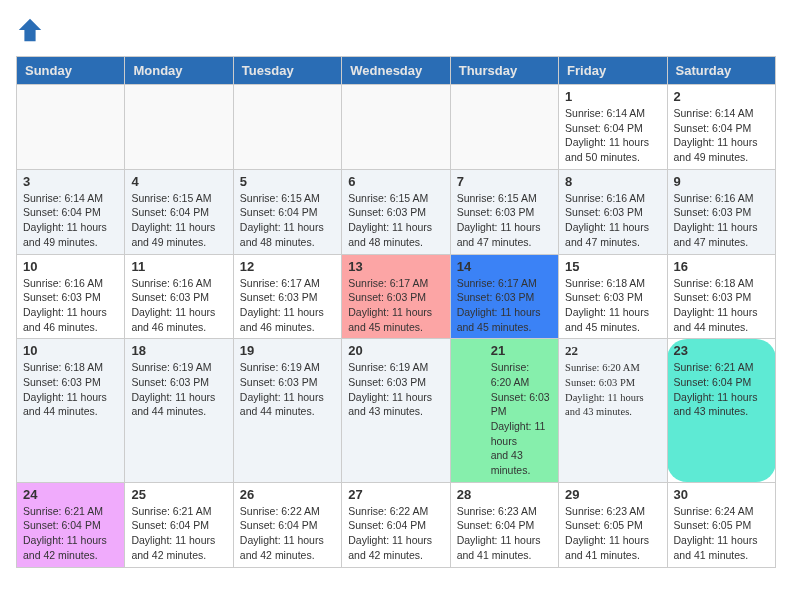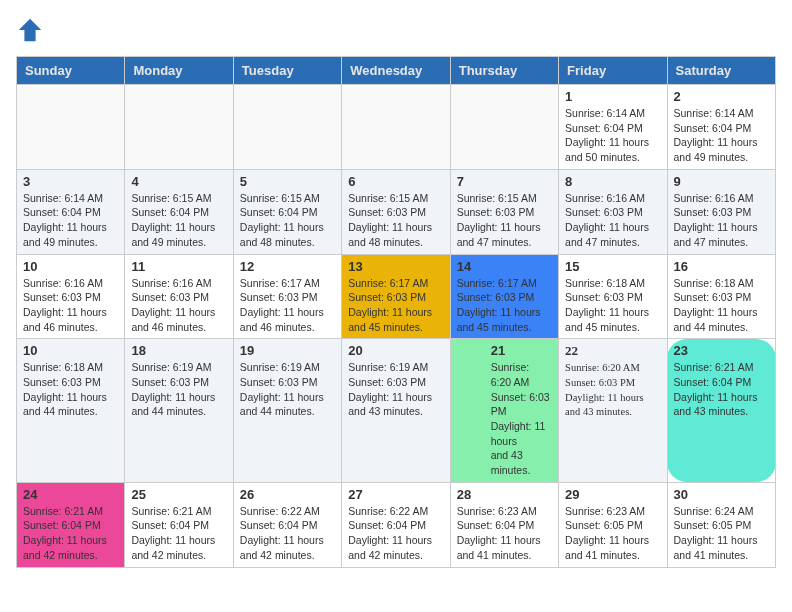--- a/index.html
+++ b/index.html
@@ -206,21 +206,21 @@
 Daylight: 11 hours
 and 46 minutes.</div>
         </td>
         <td style="background: rgb(255, 255, 255);">
           <div class="day-number">12</div>
           <div class="day-info" style="white-space: pre-line;">Sunrise: 6:17 AM
 Sunset: 6:03 PM
 Daylight: 11 hours
 and 46 minutes.</div>
         </td>
-        <td style="background: #eab308;">
+        <td style="background: #fca5a5;">
           <div class="day-number">13</div>
           <div class="day-info" style="white-space: pre-line;">Sunrise: 6:17 AM
 Sunset: 6:03 PM
 Daylight: 11 hours
 and 45 minutes.</div>
         </td>
         <td style="background: #3b82f6;">
           <div class="day-number">14</div>
           <div class="day-info" style="white-space: pre-line;">Sunrise: 6:17 AM
 Sunset: 6:03 PM
@@ -287,21 +287,21 @@
         </td>
         <td style="background: #5eead4; border-radius: 20px;">
           <div class="day-number">23</div>
           <div class="day-info" style="white-space: pre-line;">Sunrise: 6:21 AM
 Sunset: 6:04 PM
 Daylight: 11 hours
 and 43 minutes.</div>
         </td>
       </tr>
       <tr>
-        <td style="background: #ec4899;">
+        <td style="background: #f0abfc;">
           <div class="day-number">24</div>
           <div class="day-info" style="white-space: pre-line;">Sunrise: 6:21 AM
 Sunset: 6:04 PM
 Daylight: 11 hours
 and 42 minutes.</div>
         </td>
         <td style="background: rgb(255, 255, 255);">
           <div class="day-number">25</div>
           <div class="day-info" style="white-space: pre-line;">Sunrise: 6:21 AM
 Sunset: 6:04 PM

